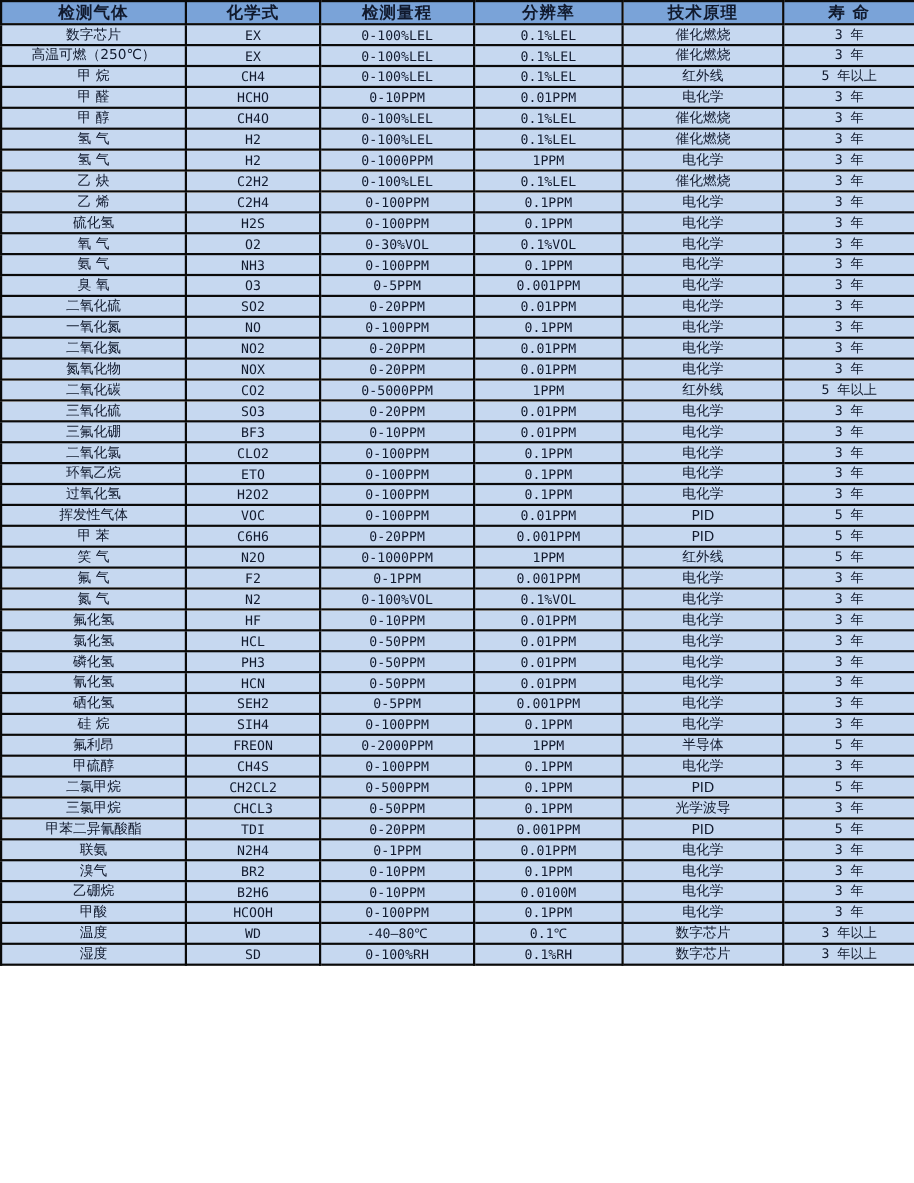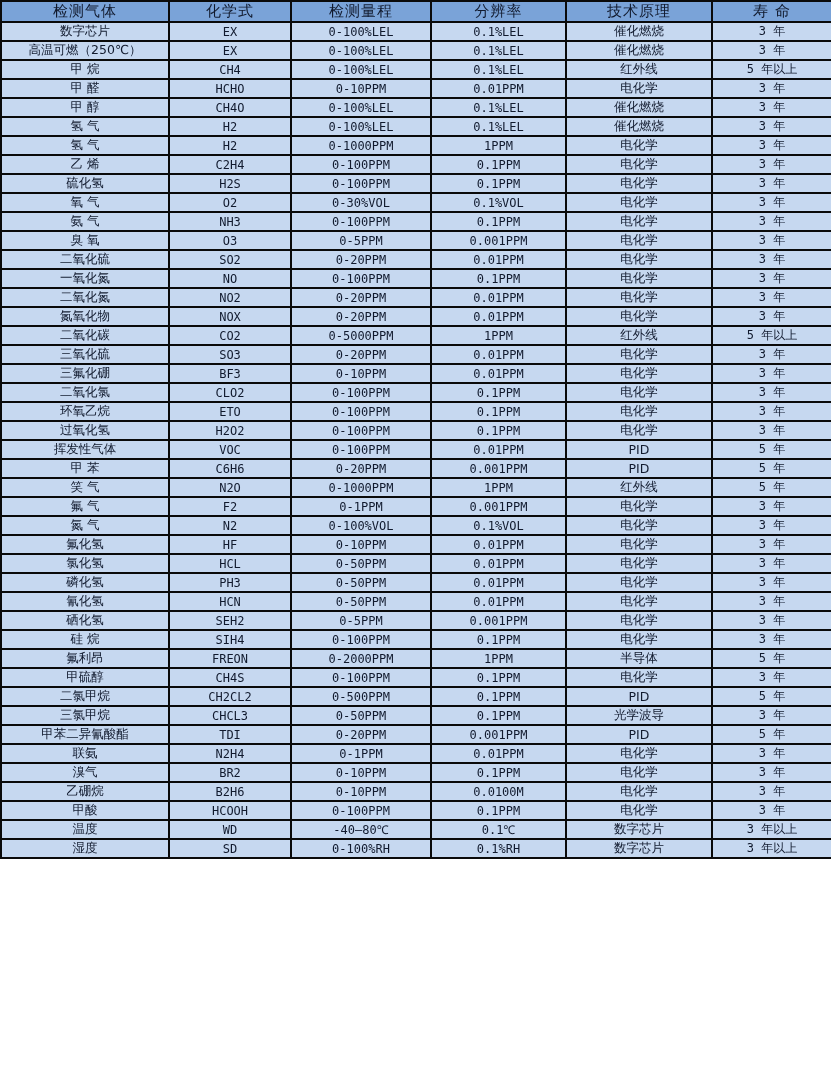--- a/index.html
+++ b/index.html
@@ -22,21 +22,21 @@
     border:2px solid var(--border);
     text-align:center;
     vertical-align:middle;
     white-space:nowrap;
     overflow:hidden;
     padding:0 2px;
   }
   th{
     background:var(--header-bg);
     font-size:15px;
-    font-weight:normal;
+    font-weight:bold;
     height:20px;
     letter-spacing:1px;
   }
   td{
     background:var(--row-bg);
     font-size:12.5px;
     height:17.5px;
   }
   td.c-formula,td.c-range,td.c-resolution,td.c-lifespan{
     font-family:"DejaVu Sans Mono","Liberation Mono",monospace;
@@ -117,20 +117,28 @@
         </tr>
         <tr>
           <td class="c-gas">氢 气</td>
           <td class="c-formula">H2</td>
           <td class="c-range">0-1000PPM</td>
           <td class="c-resolution">1PPM</td>
           <td class="c-principle">电化学</td>
           <td class="c-lifespan">3 年</td>
         </tr>
         <tr>
+          <td class="c-gas">乙 炔</td>
+          <td class="c-formula">C2H2</td>
+          <td class="c-range">0-100%LEL</td>
+          <td class="c-resolution">0.1%LEL</td>
+          <td class="c-principle">催化燃烧</td>
+          <td class="c-lifespan">3 年</td>
+        </tr>
+        <tr>
           <td class="c-gas">乙 烯</td>
           <td class="c-formula">C2H4</td>
           <td class="c-range">0-100PPM</td>
           <td class="c-resolution">0.1PPM</td>
           <td class="c-principle">电化学</td>
           <td class="c-lifespan">3 年</td>
         </tr>
         <tr>
           <td class="c-gas">硫化氢</td>
           <td class="c-formula">H2S</td>

